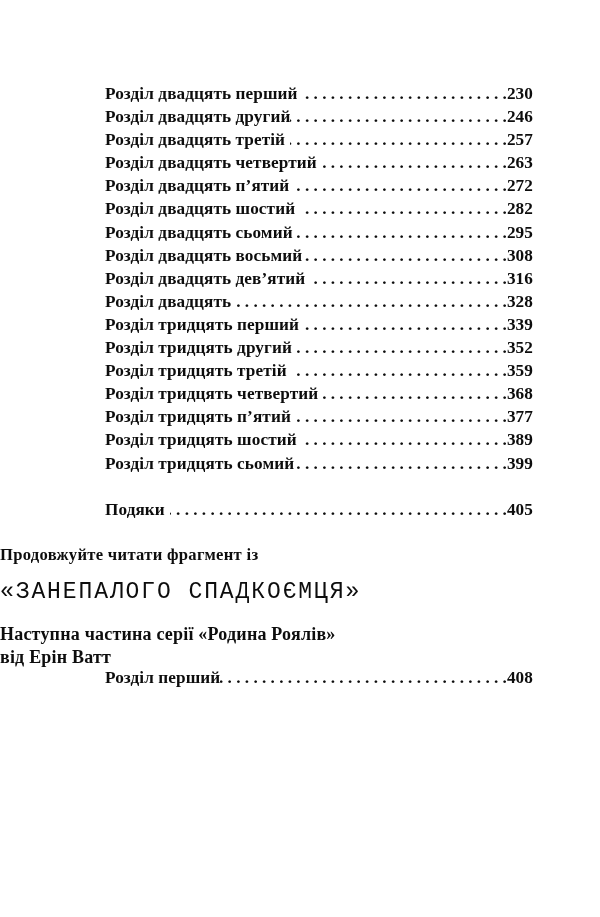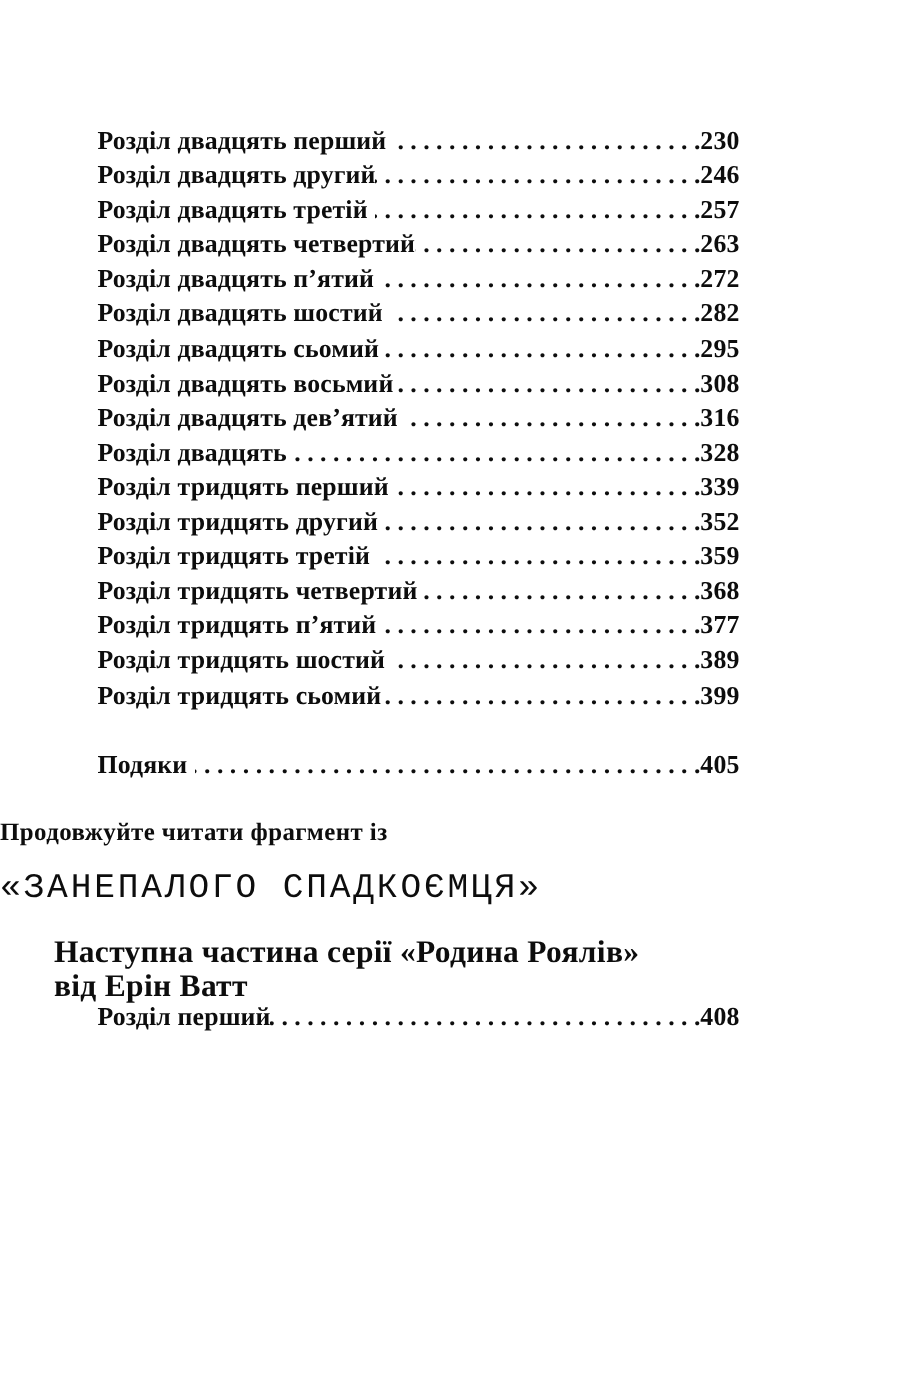--- a/index.html
+++ b/index.html
@@ -36,20 +36,21 @@
 
   .toc-row {
     display: flex;
     align-items: baseline;
     width: 100%;
     height: 23.1px;
     font-size: 17.2px;
     font-weight: bold;
     letter-spacing: 0.1px;
     white-space: nowrap;
+    margin-left: 40px;
   }
 
   .toc-title {
     flex: 0 0 auto;
   }
 
   .toc-leader {
     flex: 1 1 auto;
     overflow: hidden;
     margin: 0 0px;
@@ -98,26 +99,25 @@
   .promo-title {
     font-size: 23px;
     font-weight: normal;
     letter-spacing: 1.9px;
     line-height: 34px;
     margin-top: 8px;
     font-family: Liberation Mono, monospace;
   }
 
   .promo-series {
-    font-size: 21px;
+    font-size: 18px;
     font-weight: bold;
     letter-spacing: 0.2px;
     line-height: 22.5px;
     margin-top: 14px;
-    padding-left: 36px;
   }
   .promo-series .l2 { display: block; }
 
   
   .tail {
     position: absolute;
     left: 65px;
     top: 668px;
     width: 428px;
   }

